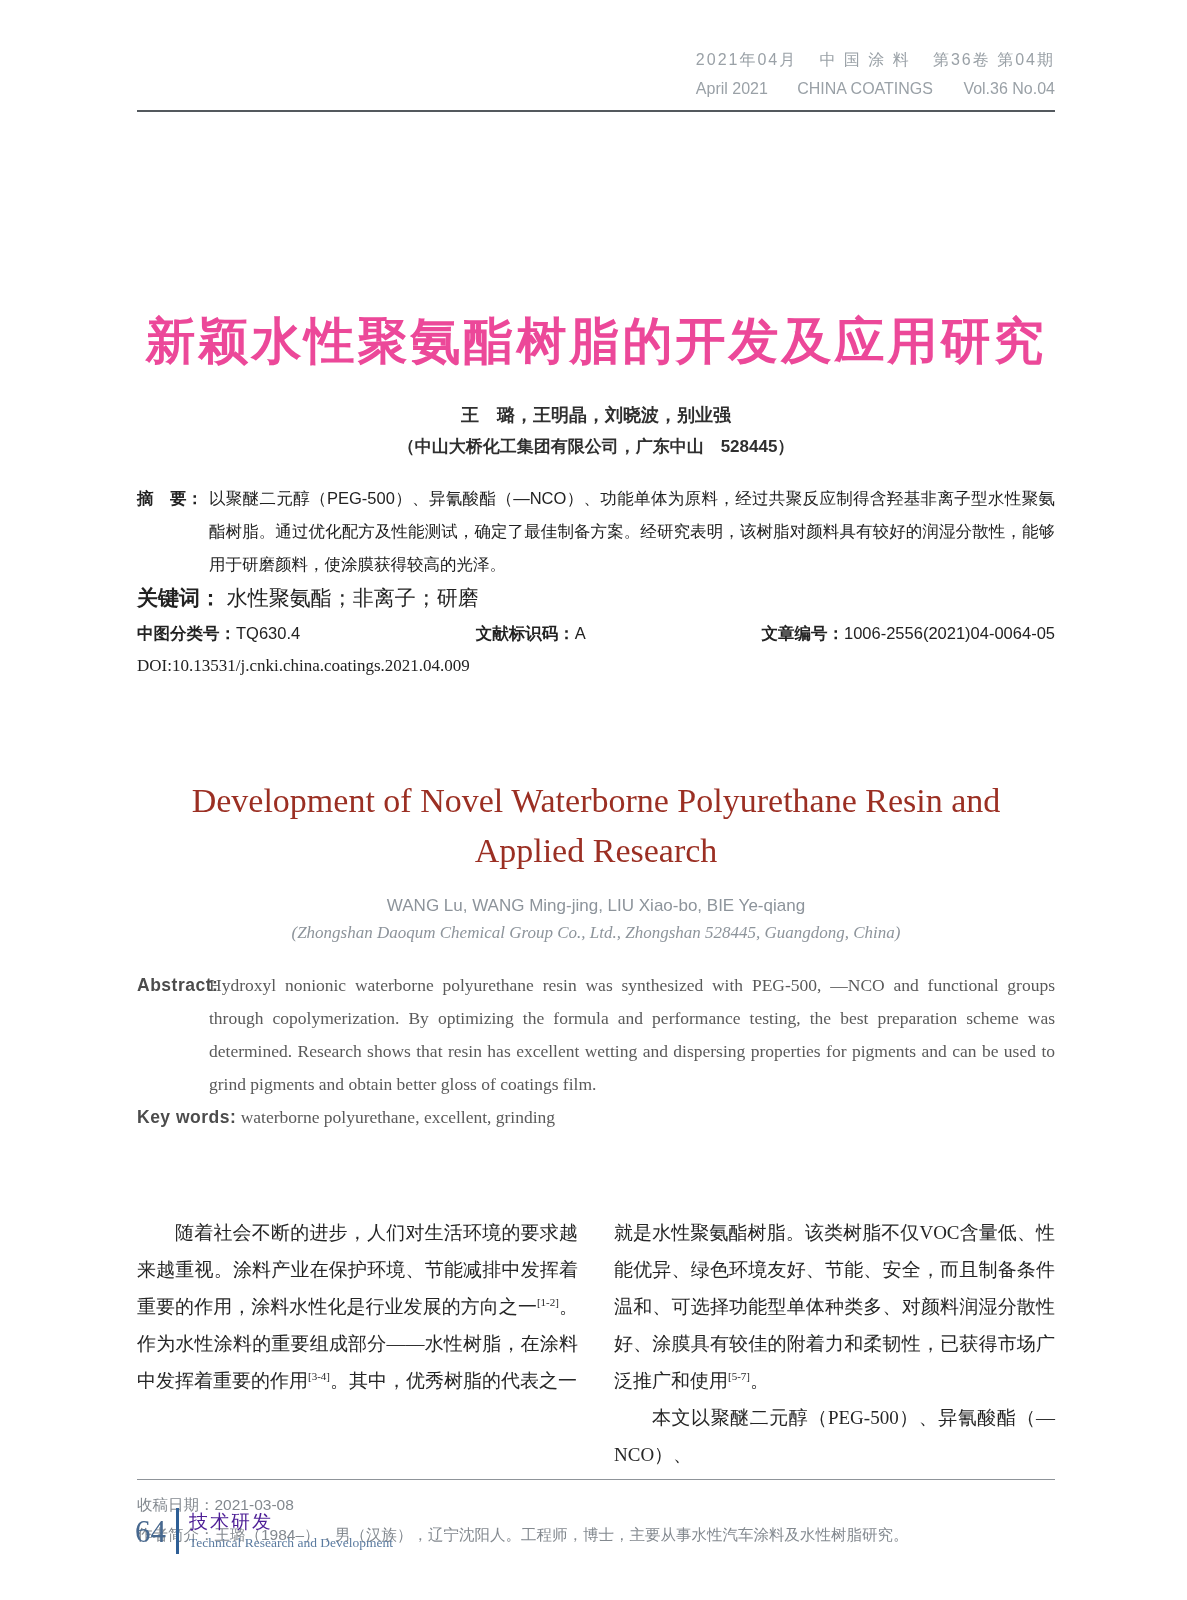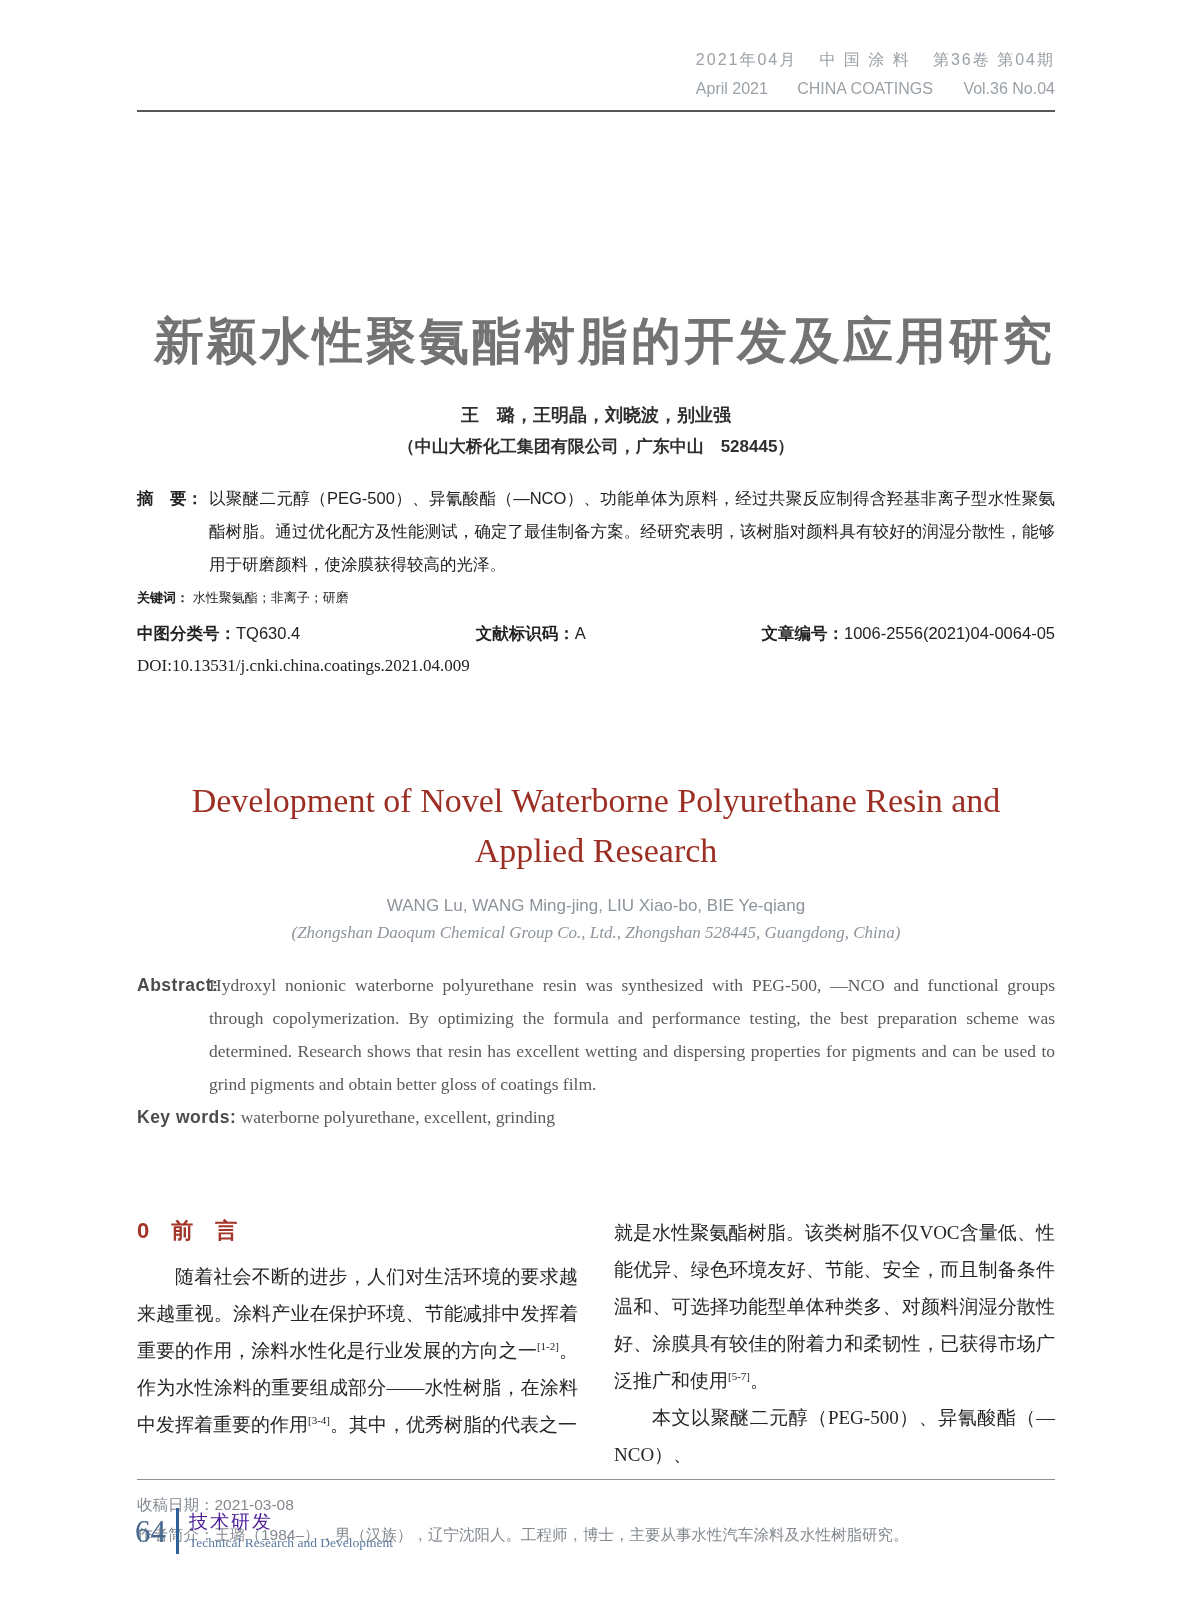--- a/index.html
+++ b/index.html
@@ -20,32 +20,32 @@
     display:flex; justify-content:flex-end; align-items:flex-end;
     color:#9aa1a7; font-size:16px; line-height:1.8;
     padding-bottom:6px; border-bottom:2px solid #54595e;
   }
   .jheader .cell-center { text-align:center; }
   .jheader .cell-right  { text-align:right; }
   .jheader .zh { letter-spacing:2px; }
 
   
   .title-zh {
-    margin-top:196px; text-align:right;
+    margin-top:196px; text-align:center;
     font-size:50px; font-weight:bold; letter-spacing:3px;
-    color:#737373;
+    color:#ec4899;
   }
   .authors-zh { margin-top:28px; text-align:center; font-size:18px; font-weight:bold; color:#2f2f2f; }
   .affil-zh   { margin-top:8px;  text-align:center; font-size:17px; font-weight:bold; color:#2f2f2f; }
 
   
   .hang { position:relative; padding-left:72px; text-align:justify; }
   .hang .hang-label { position:absolute; left:0; top:0; font-weight:bold; }
   .abstract-zh { margin-top:24px; font-size:16.5px; line-height:33px; color:#222; }
-  .keywords-zh { margin-top:0; font-size:13px; line-height:33px; color:#222; }
+  .keywords-zh { margin-top:0; font-size:21px; line-height:33px; color:#222; }
   .keywords-zh .inline-label { font-weight:bold; }
 
   .meta-row {
     margin-top:3px; display:flex; justify-content:space-between;
     font-size:16.5px; line-height:33px; color:#222;
   }
   .meta-row .m-label { font-weight:bold; }
   .doi-line { margin-top:6px; font-family:"Liberation Serif", serif; font-size:17px; color:#222; }
 
   
@@ -156,21 +156,20 @@
       <span>Hydroxyl nonionic waterborne polyurethane resin was synthesized with PEG-500, —NCO and functional groups through copolymerization. By optimizing the formula and performance testing, the best preparation scheme was determined. Research shows that resin has excellent wetting and dispersing properties for pigments and can be used to grind pigments and obtain better gloss of coatings film.</span>
     </div>
 
     <div class="keywords-en">
       <span class="inline-label">Key words:</span>
       <span>waterborne polyurethane, excellent, grinding</span>
     </div>
 
     <div class="intro">
       <div class="col">
-        <div class="intro-heading">0　前　言</div>
         <p class="para-indent">随着社会不断的进步，人们对生活环境的要求越来越重视。涂料产业在保护环境、节能减排中发挥着重要的作用，涂料水性化是行业发展的方向之一<sup>[1-2]</sup>。作为水性涂料的重要组成部分——水性树脂，在涂料中发挥着重要的作用<sup>[3-4]</sup>。其中，优秀树脂的代表之一</p>
       </div>
       <div class="col">
         <p>就是水性聚氨酯树脂。该类树脂不仅VOC含量低、性能优异、绿色环境友好、节能、安全，而且制备条件温和、可选择功能型单体种类多、对颜料润湿分散性好、涂膜具有较佳的附着力和柔韧性，已获得市场广泛推广和使用<sup>[5-7]</sup>。</p>
         <p class="para-indent">本文以聚醚二元醇（PEG-500）、异氰酸酯（—NCO）、</p>
       </div>
     </div>
 
     <div class="footrule"></div>
     <div class="footnotes">

